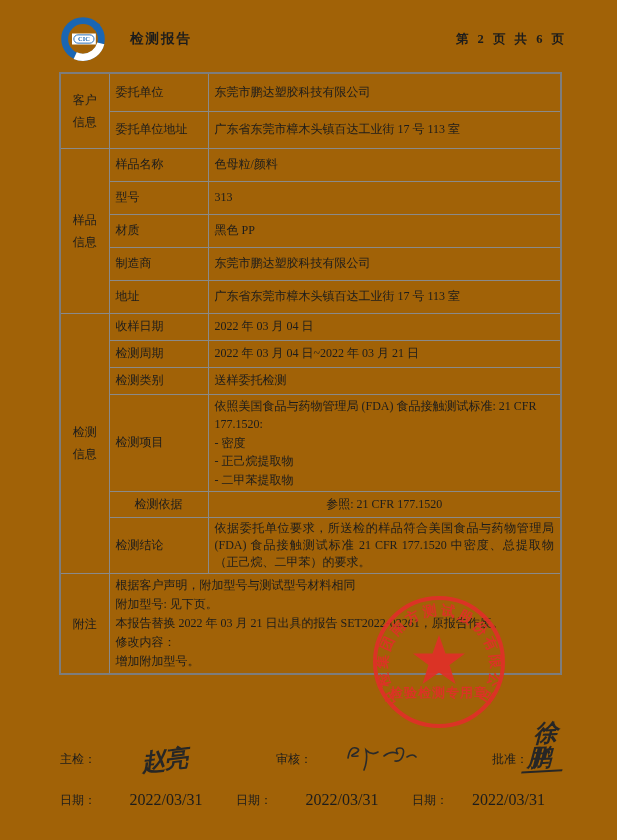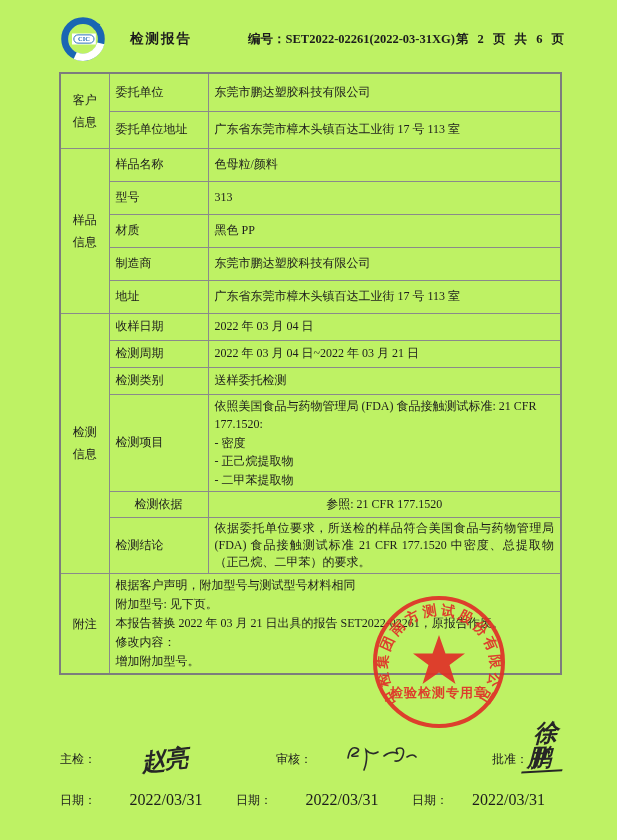--- a/index.html
+++ b/index.html
@@ -1,21 +1,21 @@
 <!DOCTYPE html>
 <html><head>
 <meta charset="utf-8">
 <style>
   * { margin:0; padding:0; box-sizing:border-box; }
   html,body { background:#e8e8e8; }
   .page {
     position:relative;
     width:617px; height:840px;
     margin:0 auto;
-    background:#bef264;
+    background:#a16207;
     font-family:"Liberation Serif","DejaVu Serif",serif;
     color:#1c1c1c;
     overflow:hidden;
   }
   
   .header {
     display:flex; align-items:center;
     padding:16px 50px 0 60px;
     height:62px;
   }
@@ -90,23 +90,20 @@
   <div class="header">
     <svg class="logo" viewBox="0 0 100 96">
       <circle cx="50" cy="48" r="40" fill="none" stroke="#1a66b3" stroke-width="15"></circle>
       <circle cx="50" cy="48" r="40" fill="none" stroke="#ffffff" stroke-width="16" stroke-dasharray="70 300" stroke-dashoffset="-10"></circle>
       <rect x="26" y="36" width="52" height="24" fill="#ffffff"></rect>
       <rect x="30" y="39" width="44" height="18" fill="none" stroke="#1a66b3" stroke-width="2" rx="9"></rect>
       <text x="52" y="53" text-anchor="middle" font-size="14" font-weight="bold" fill="#1a66b3" font-family="Liberation Serif, DejaVu Serif, serif">CIC</text>
       <path d="M70 10 L88 16 L74 28 Z" fill="#1a66b3"></path>
     </svg>
     <div class="report-title">检测报告</div>
-    <div class="report-no">
-      <span>编号：</span><span>SET2022-02261(2022-03-31XG)</span>
-    </div>
     <div class="page-info">第 2 页 共 6 页</div>
   </div>
 
   <table class="report">
 
     <tbody>
         <tr class="h38">
       <td class="sec-label" rowspan="2">
         <div>客户</div>
         <div>信息</div>

